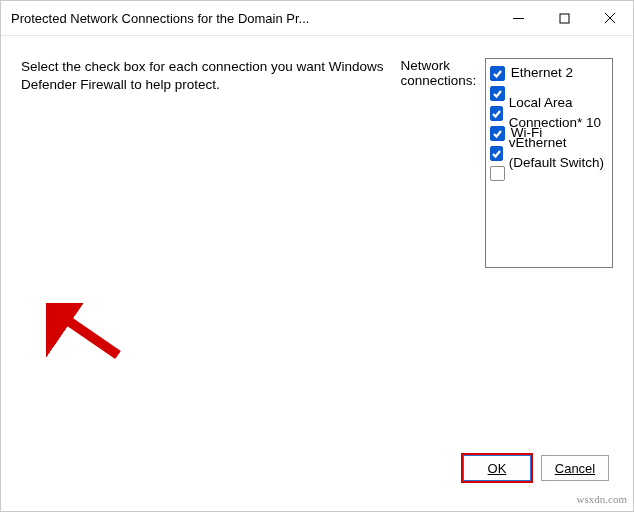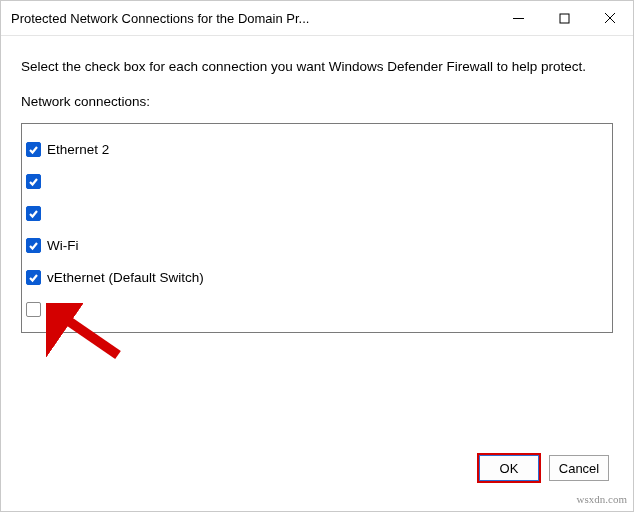--- a/index.html
+++ b/index.html
@@ -53,21 +53,20 @@
     color: #000;
   }
   .win-btn svg { width: 11px; height: 11px; }
   .win-btn.close svg { width: 12px; height: 12px; }
 
   
   .body {
     flex: 1;
     padding: 22px 20px 10px 20px;
     display: flex;
-    flex-direction: column;
   }
   .instruction {
     font-size: 13.5px;
     line-height: 1.3;
     margin-bottom: 18px;
     padding-right: 10px;
   }
   .list-label {
     font-size: 13.5px;
     margin-bottom: 14px;
@@ -80,21 +79,20 @@
     overflow: hidden;
     position: relative;
   }
   .conn-row {
     display: flex;
     align-items: center;
     height: 20px;
     line-height: 20px;
     font-size: 13.5px;
     gap: 6px;
-    margin-top: 12px;
   }
   .chk {
     width: 15px;
     height: 15px;
     border: 1px solid #8a8a8a;
     border-radius: 2px;
     display: inline-flex;
     align-items: center;
     justify-content: center;
     box-sizing: border-box;
@@ -126,29 +124,30 @@
   
   .button-row {
     position: absolute;
     right: 24px;
     bottom: 30px;
     display: flex;
     gap: 10px;
     align-items: center;
   }
   .btn {
-    width: 60px;
+    width: 68px;
     height: 26px;
     border: 1px solid #a0a0a0;
     background: #fdfdfd;
     font-size: 13px;
     display: flex;
     align-items: center;
     justify-content: center;
     box-sizing: border-box;
+    text-decoration: underline;
   }
   .btn.ok-highlight {
     outline: 2px solid #d40000;
     outline-offset: 0px;
     border: 1px solid #2d6bd1;
   }
 
   .watermark {
     position: absolute;
     right: 6px;
@@ -204,20 +203,21 @@
               <polyline points="2,6 4.5,8.5 9,3"></polyline>
             </svg>
           </span>
         </div>
         <div class="conn-row">
           <span class="chk checked">
             <svg viewBox="0 0 11 11">
               <polyline points="2,6 4.5,8.5 9,3"></polyline>
             </svg>
           </span>
+          <span>Local Area Connection* 10</span>
         </div>
         <div class="conn-row">
           <span class="chk checked">
             <svg viewBox="0 0 11 11">
               <polyline points="2,6 4.5,8.5 9,3"></polyline>
             </svg>
           </span>
           <span>Wi-Fi</span>
         </div>
         <div class="conn-row">

